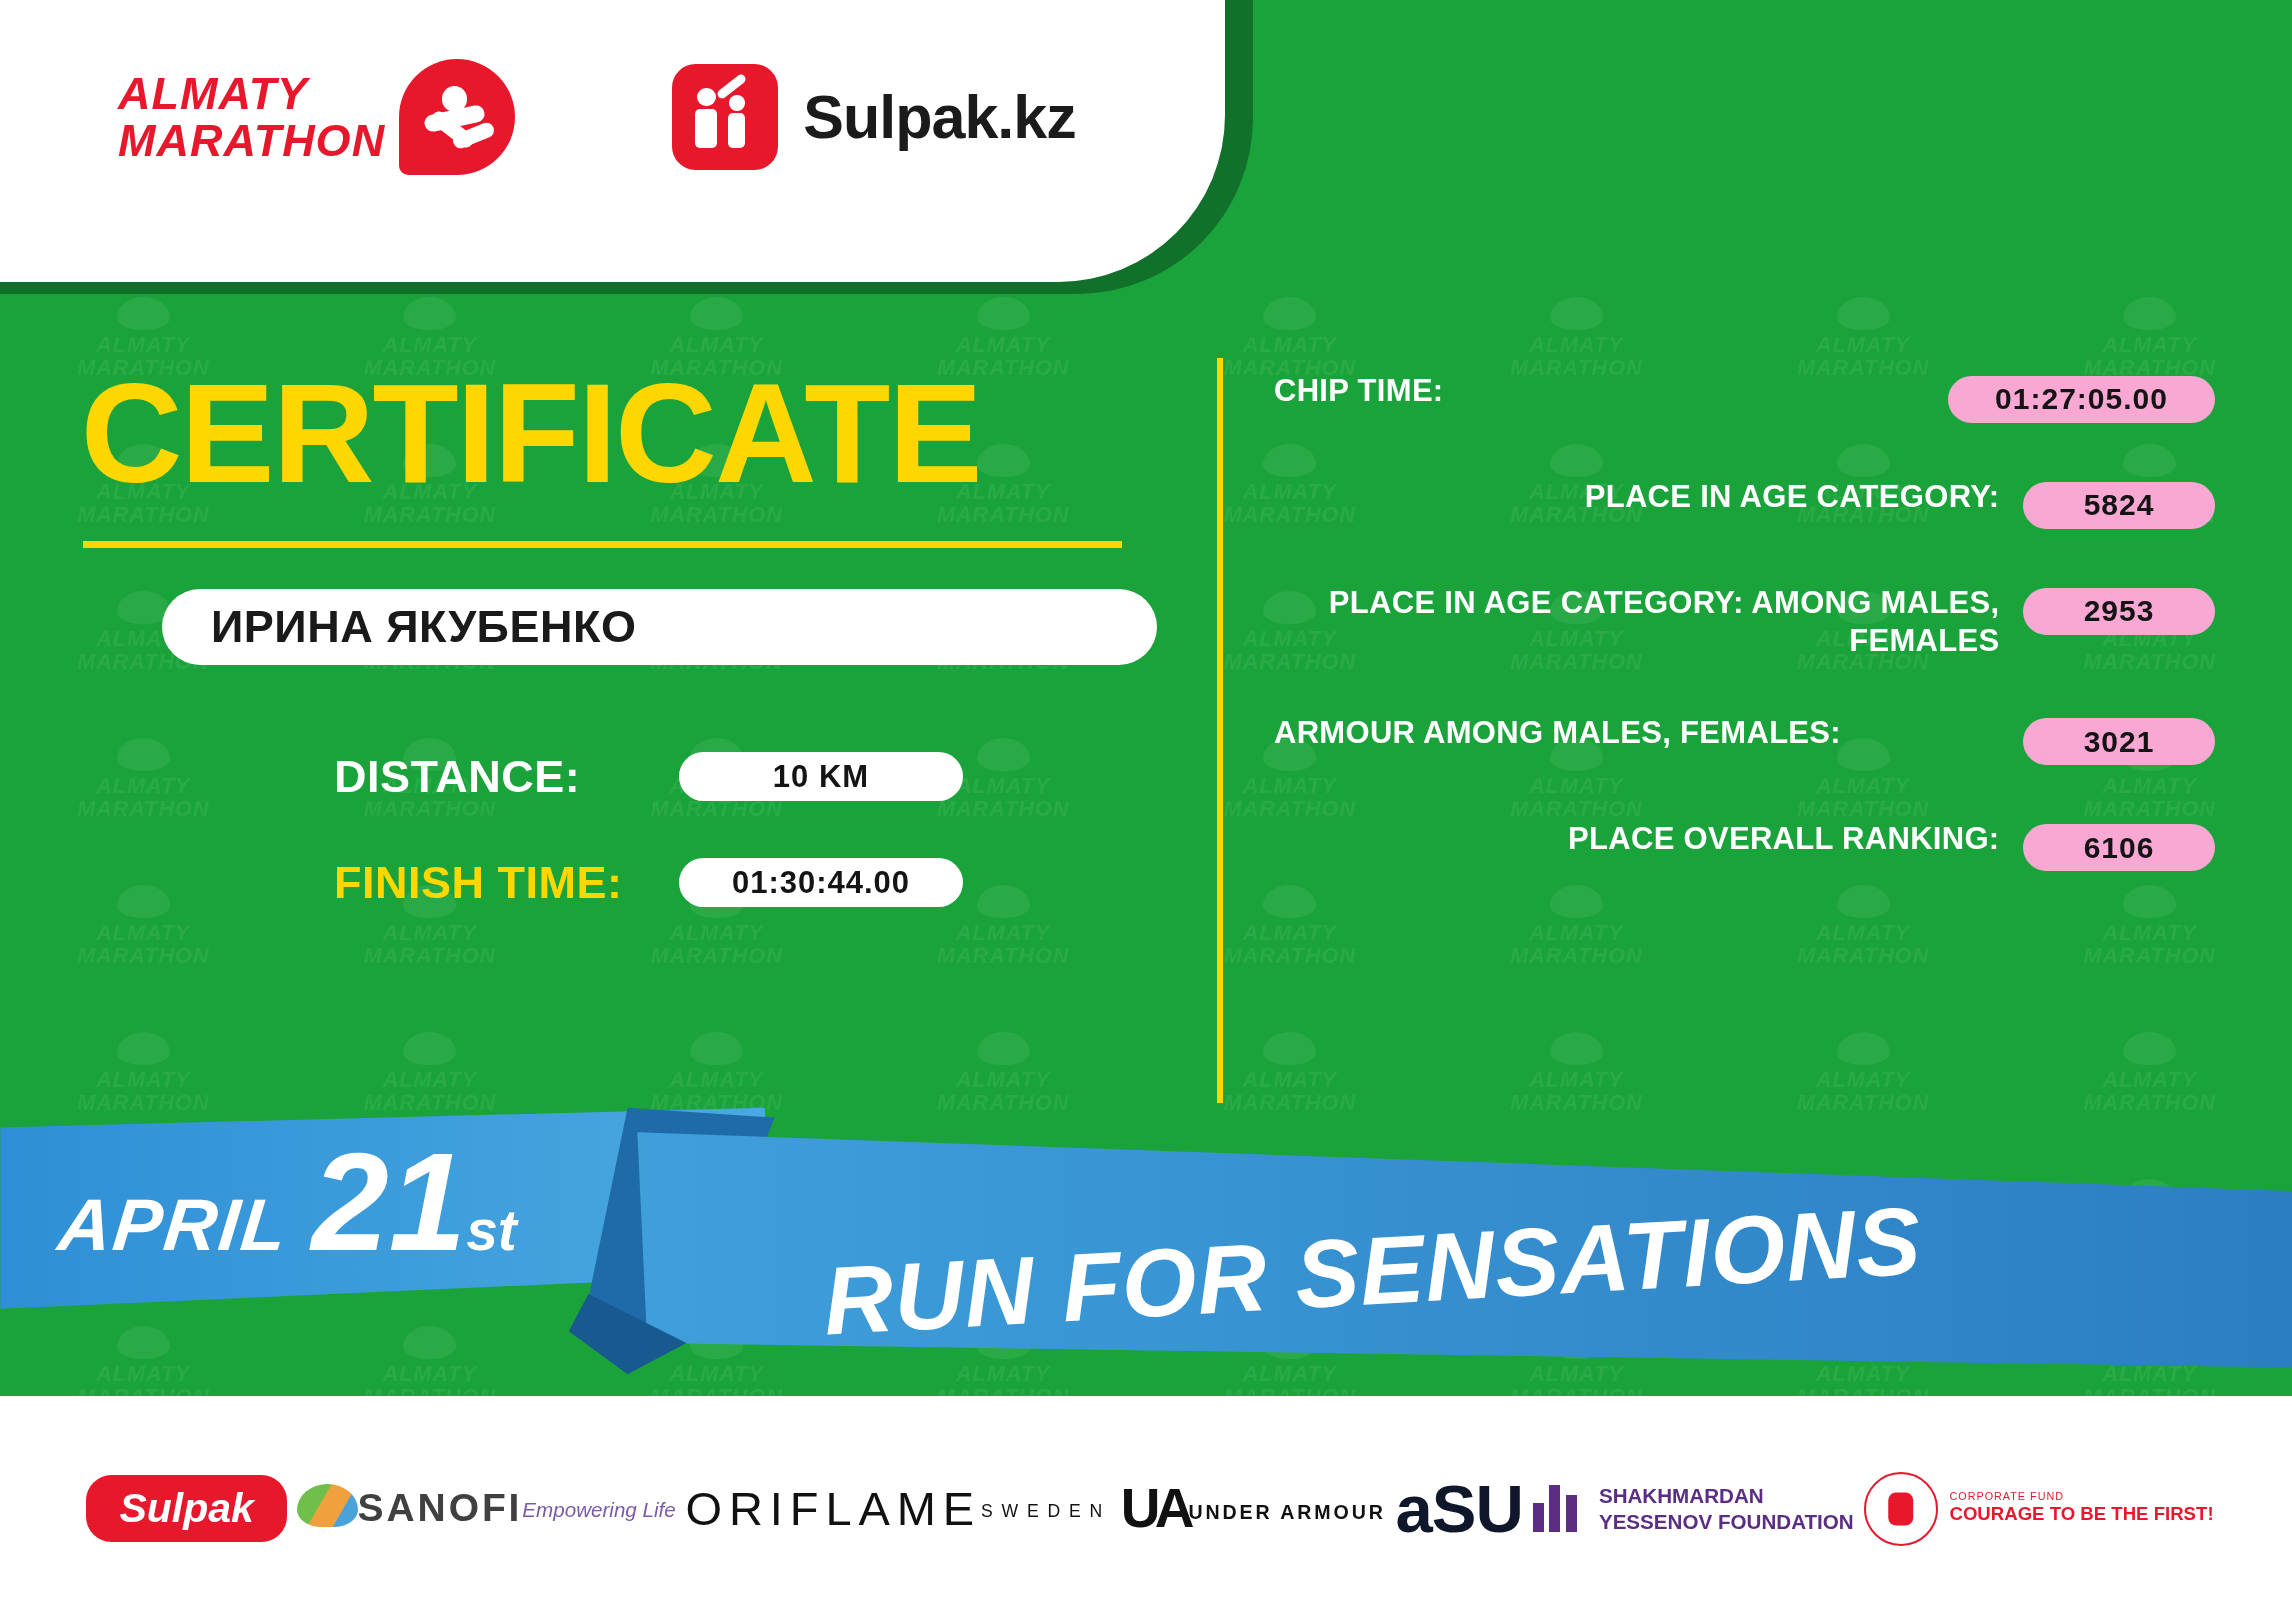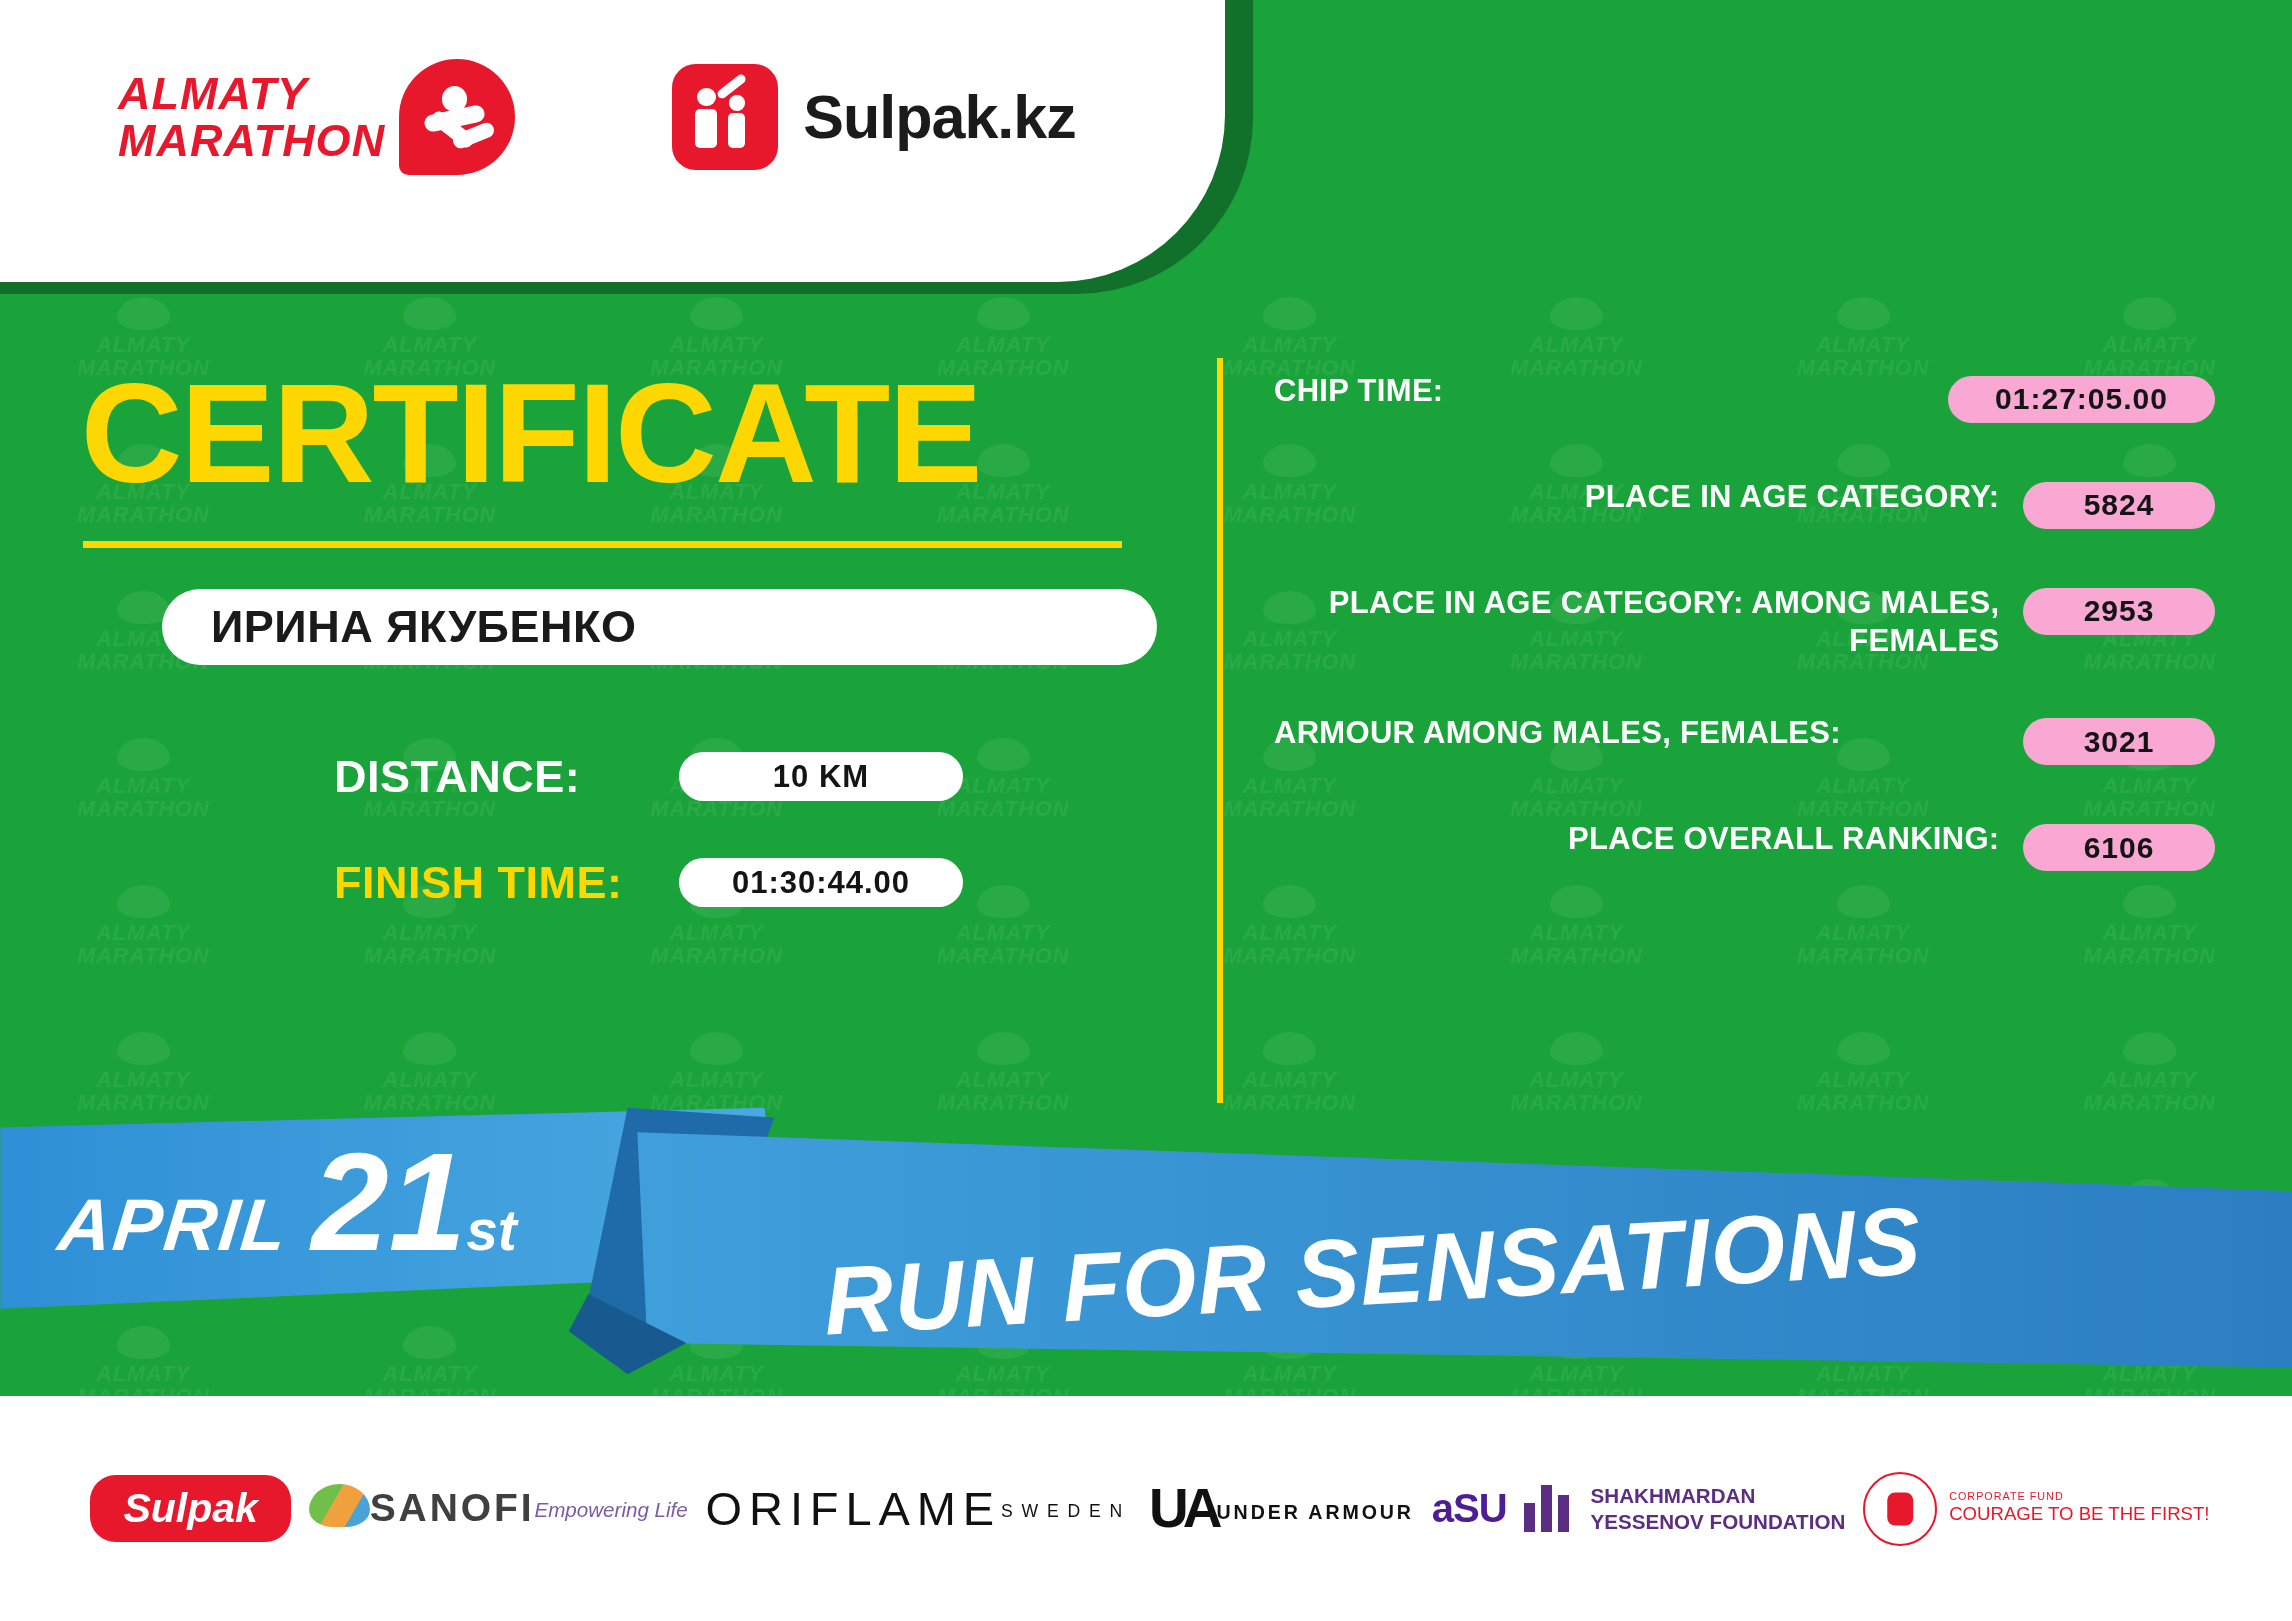--- a/index.html
+++ b/index.html
@@ -263,36 +263,36 @@
     width: 61px; height: 43px; margin: 0 auto 5.9px auto;
     background: linear-gradient(120deg, #6fbf4a 0%, #6fbf4a 40%, #f0a03c 41%, #f0a03c 70%, #4aa3d8 71%);
     border-radius: 50% 50% 40% 40% / 60% 60% 40% 40%;
   }
   .oriflame { text-align: center; color: #111; }
   .oriflame .o-name { font-size: 47px; letter-spacing: 6.9px; font-weight: 400; }
   .oriflame .o-sub { font-size: 17.6px; letter-spacing: 8.8px; margin-top: 5.9px; }
   .ua { text-align: center; color: #111; }
   .ua .ua-mark { font-size: 55px; line-height: 1; font-weight: 800; letter-spacing: -5.9px; }
   .ua .ua-name { font-size: 19.6px; letter-spacing: 2.9px; font-weight: 700; margin-top: 7.8px; }
-  .asu { color: #4c1d95; font-size: 40px; font-weight: 700; letter-spacing: -1px; }
+  .asu { color: #0f172a; font-size: 67px; font-weight: 700; letter-spacing: -1px; }
   .shakh { display: flex; align-items: center; gap: 22px; }
   .shakh .bars { display: flex; gap: 5.9px; align-items: flex-end; }
   .shakh .bars span { display: block; width: 10.8px; background: #5b2d83; }
   .shakh-txt { color: #5b2d83; font-size: 20.6px; font-weight: 800; line-height: 1.25; max-width: 255px; }
   .courage { display: flex; align-items: center; gap: 11.8px; }
   .courage .c-ring {
     width: 74px; height: 74px; border-radius: 50%;
     border: 2.9px solid #e8182c; position: relative;
   }
   .courage .c-ring i {
     position: absolute; left: 50%; top: 50%; transform: translate(-50%,-50%);
     width: 25.5px; height: 33px; background: #e8182c;
     border-radius: 7.8px;
   }
-  .courage .c-txt { color: #e8182c; font-size: 18.6px; font-weight: 400; line-height: 1.3; }
+  .courage .c-txt { color: #e8182c; font-size: 18.6px; font-weight: 700; line-height: 1.3; }
   .courage .c-top { color: #e8182c; font-size: 10.8px; letter-spacing: 1px; }
 </style>
 </head>
 <body>
 
 <div class="cert">
 
   <div class="watermark" id="wm">
       <div class="wm-item"><div class="wm-blob"></div>ALMATY<br>MARATHON</div>
       <div class="wm-item"><div class="wm-blob"></div>ALMATY<br>MARATHON</div>

